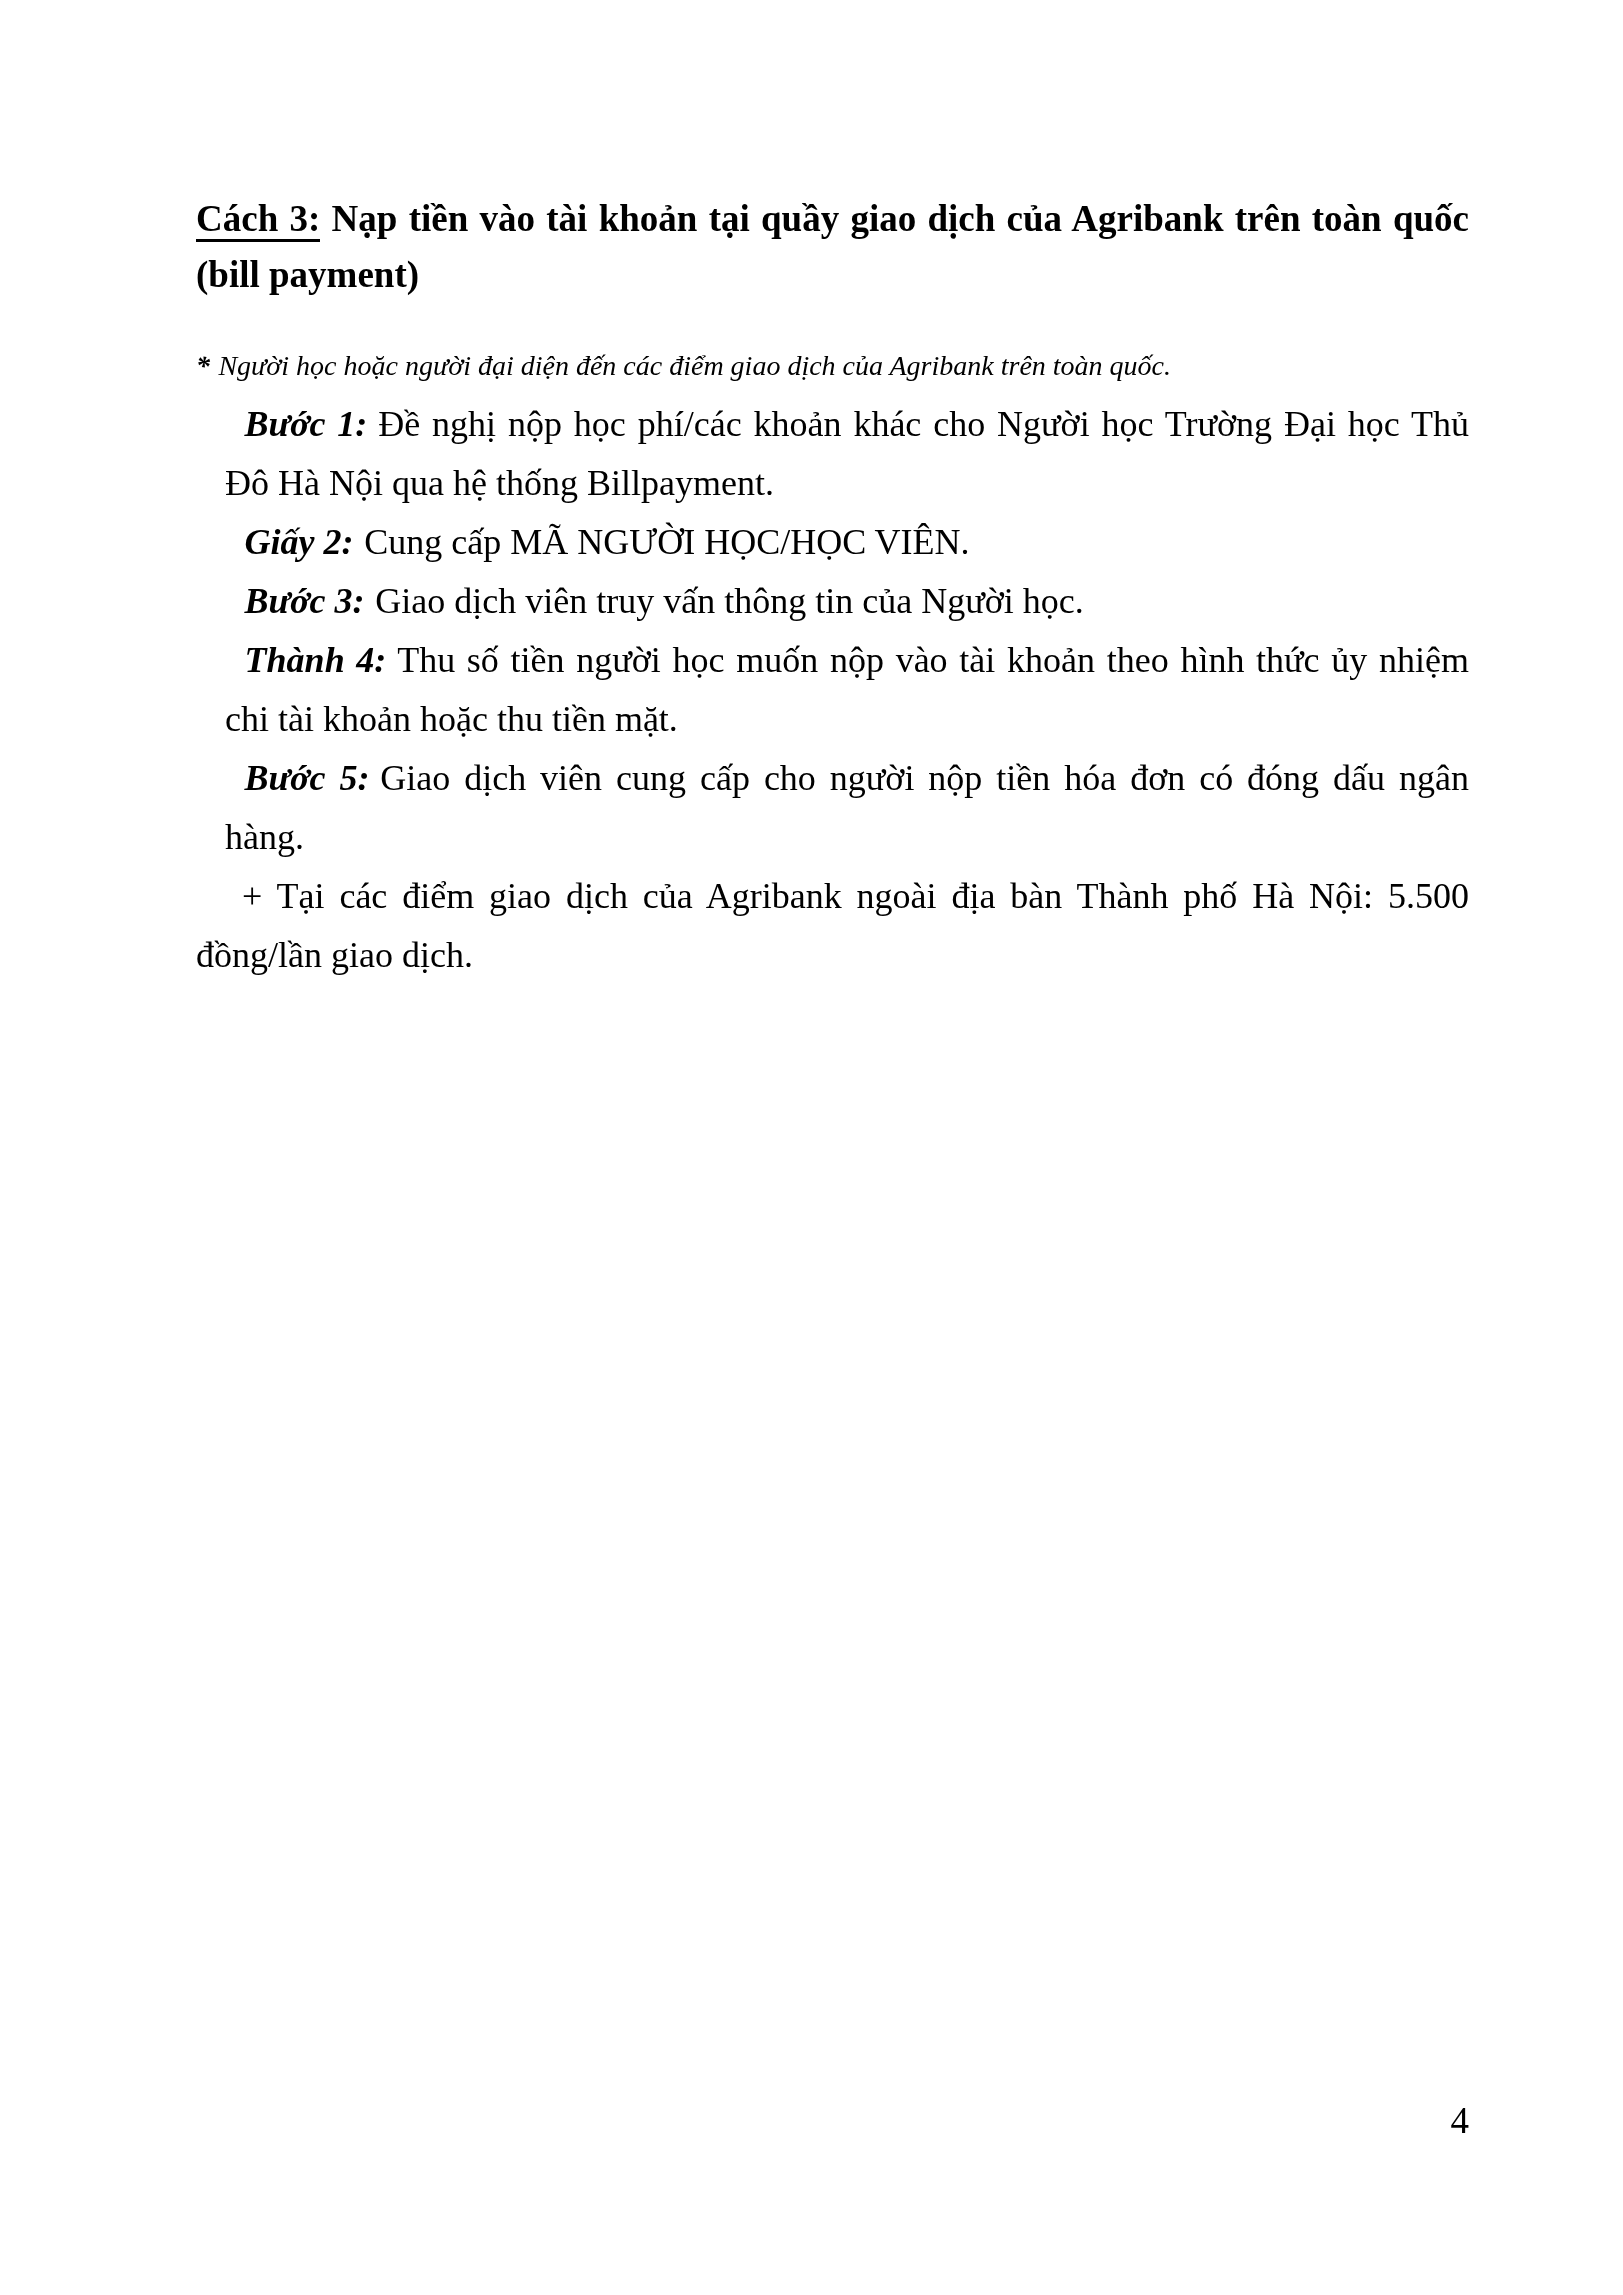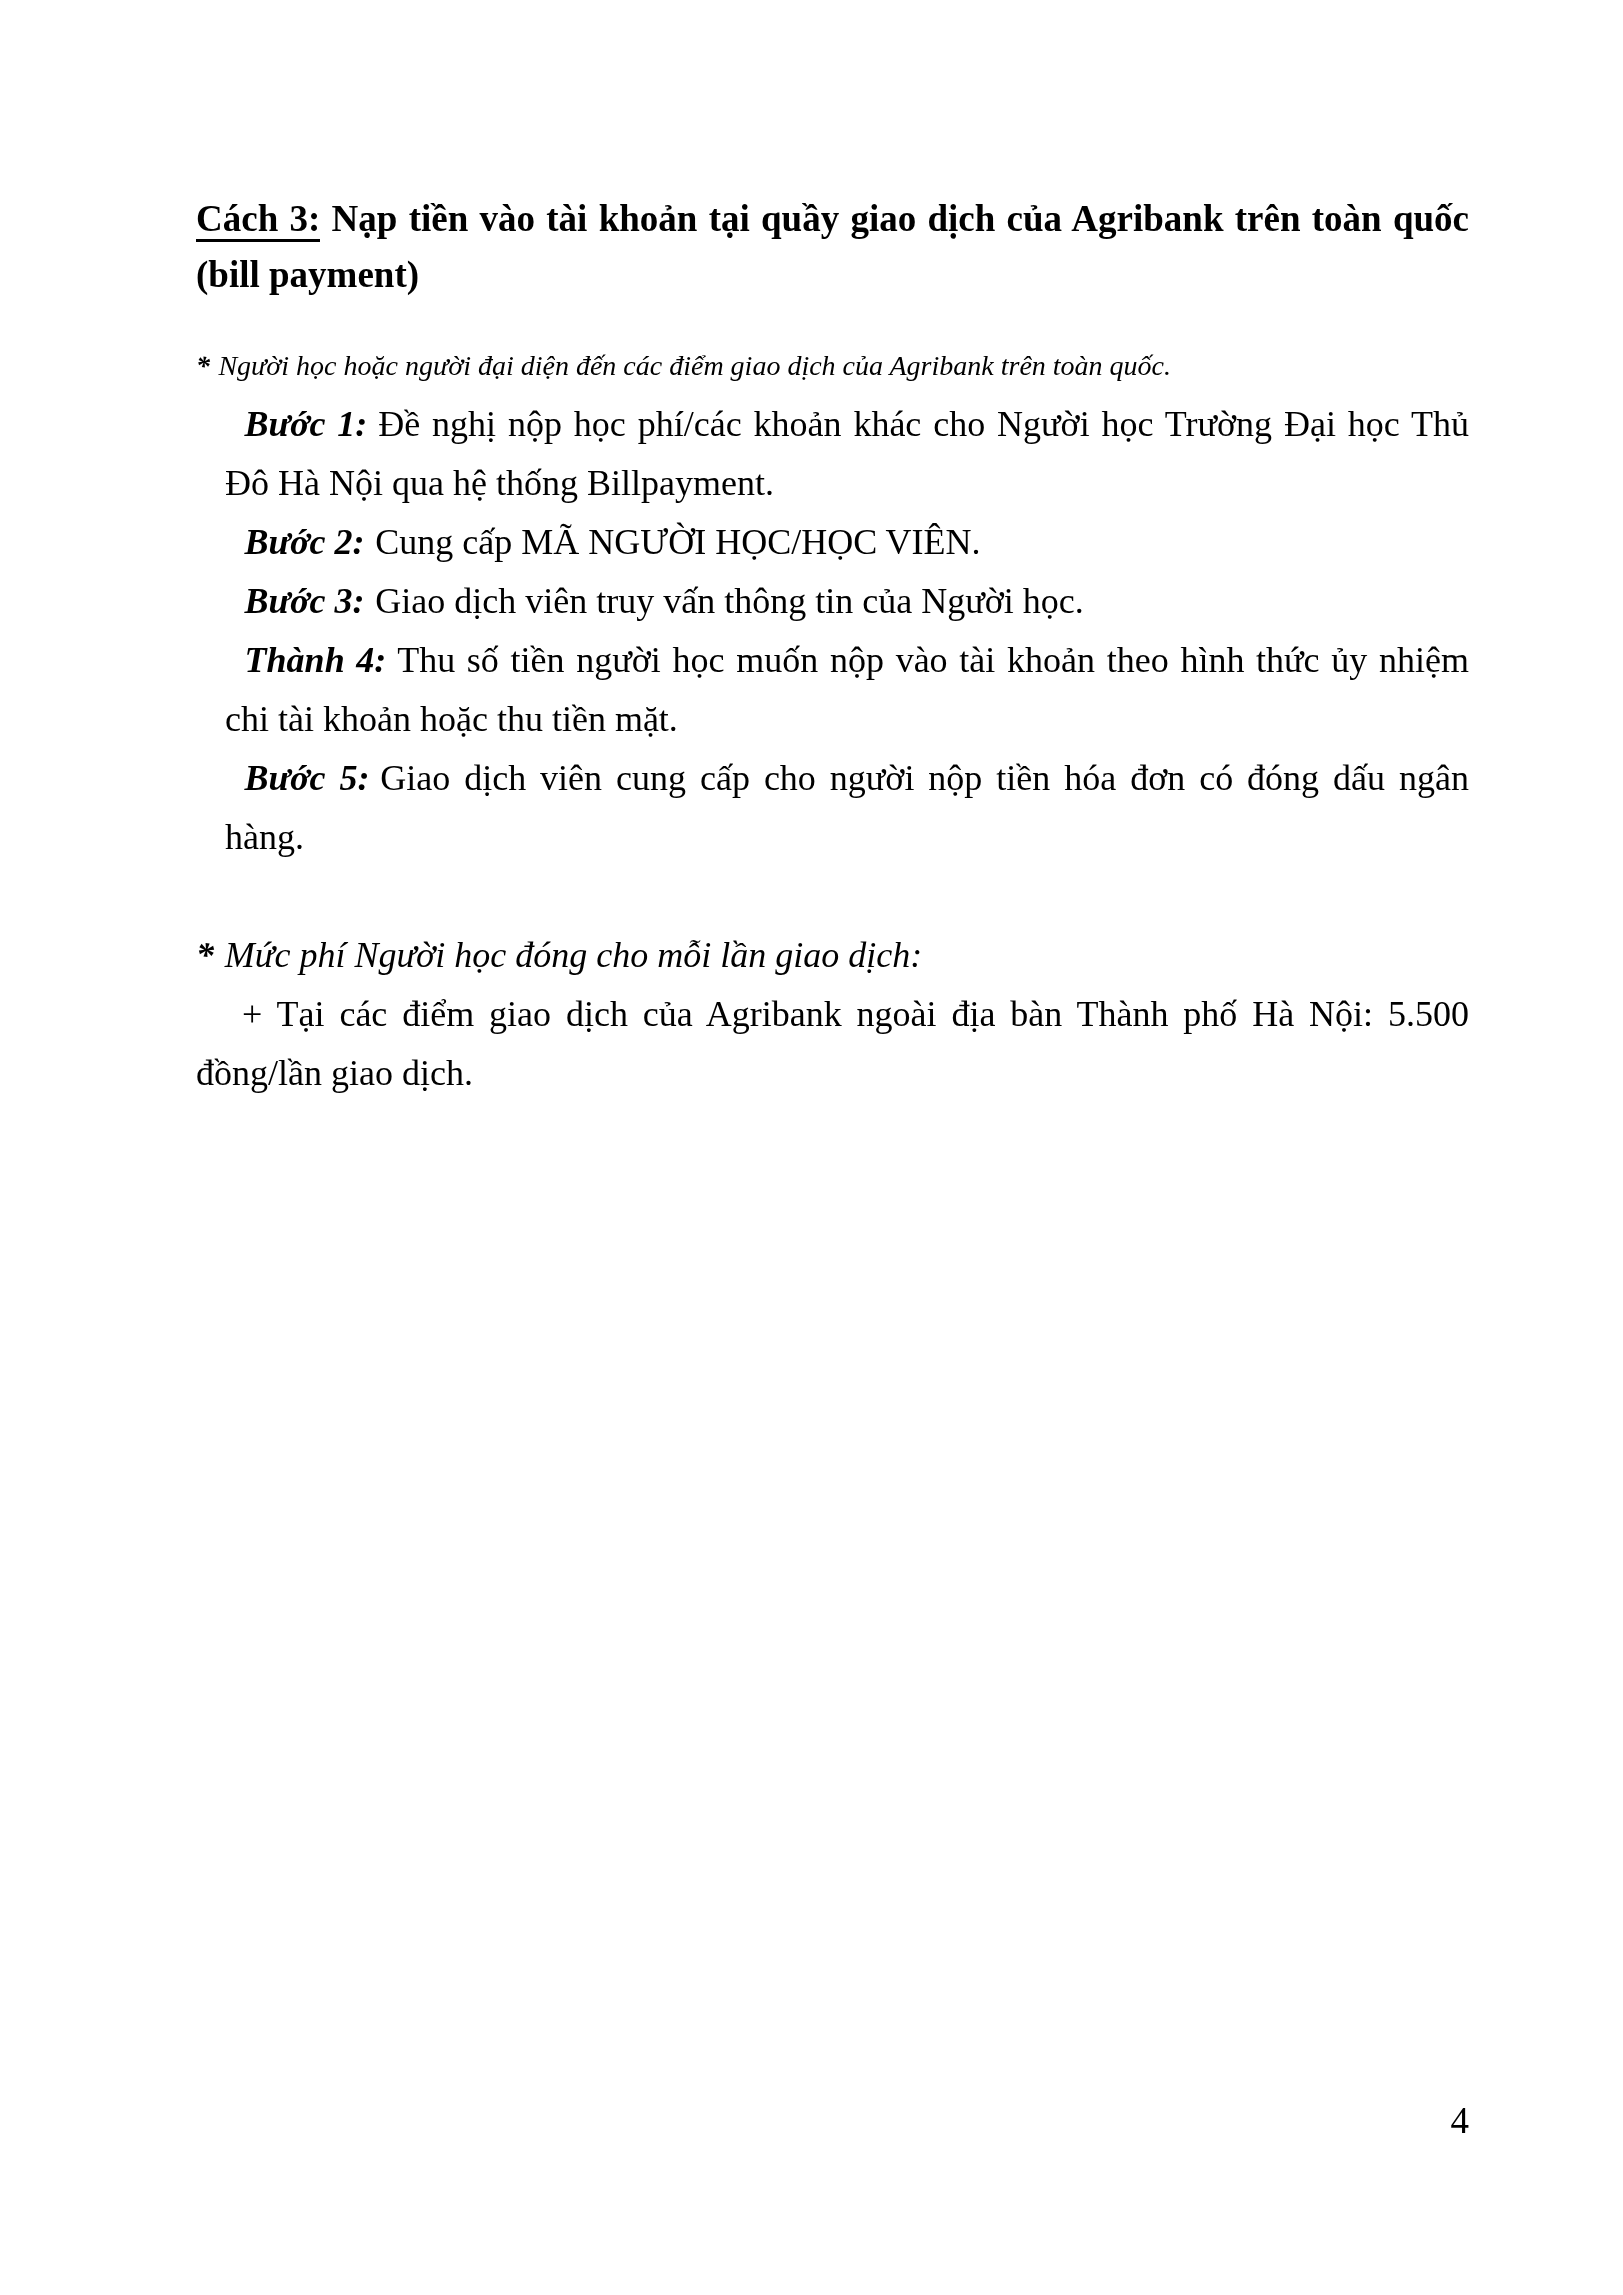--- a/index.html
+++ b/index.html
@@ -74,26 +74,25 @@
 <body>
 
 <div class="page">
 
   <p class="title"><span class="title-label">Cách 3:</span><span> Nạp tiền vào tài khoản tại quầy giao dịch của Agribank trên toàn quốc (bill payment)</span></p>
 
   <p class="intro"><span class="marker">*</span><span>Người học hoặc người đại diện đến các điểm giao dịch của Agribank trên toàn quốc.</span></p>
 
   <div class="steps">
     <p class="step"><span class="step-label">Bước 1:</span><span>Đề nghị nộp học phí/các khoản khác cho Người học Trường Đại học Thủ Đô Hà Nội qua hệ thống Billpayment.</span></p>
-    <p class="step"><span class="step-label">Bước 2:</span><span>Cung cấp MÃ NGƯỜI HỌC/HỌC VIÊN.</span></p>
+    <p class="step"><span class="step-label">Giấy 2:</span><span>Cung cấp MÃ NGƯỜI HỌC/HỌC VIÊN.</span></p>
     <p class="step"><span class="step-label">Bước 3:</span><span>Giao dịch viên truy vấn thông tin của Người học.</span></p>
     <p class="step"><span class="step-label">Thành 4:</span><span>Thu số tiền người học muốn nộp vào tài khoản theo hình thức ủy nhiệm chi tài khoản hoặc thu tiền mặt.</span></p>
     <p class="step"><span class="step-label">Bước 5:</span><span>Giao dịch viên cung cấp cho người nộp tiền hóa đơn có đóng dấu ngân hàng.</span></p>
   </div>
 
-  <p class="fees-heading"><span class="marker">*</span><span>Mức phí Người học đóng cho mỗi lần giao dịch:</span></p>
 
   <p class="fee-item">+ Tại các điểm giao dịch của Agribank ngoài địa bàn Thành phố Hà Nội: 5.500 đồng/lần giao dịch.</p>
 
   <div class="page-number">4</div>
 
 </div>
 
 
 </body></html>

